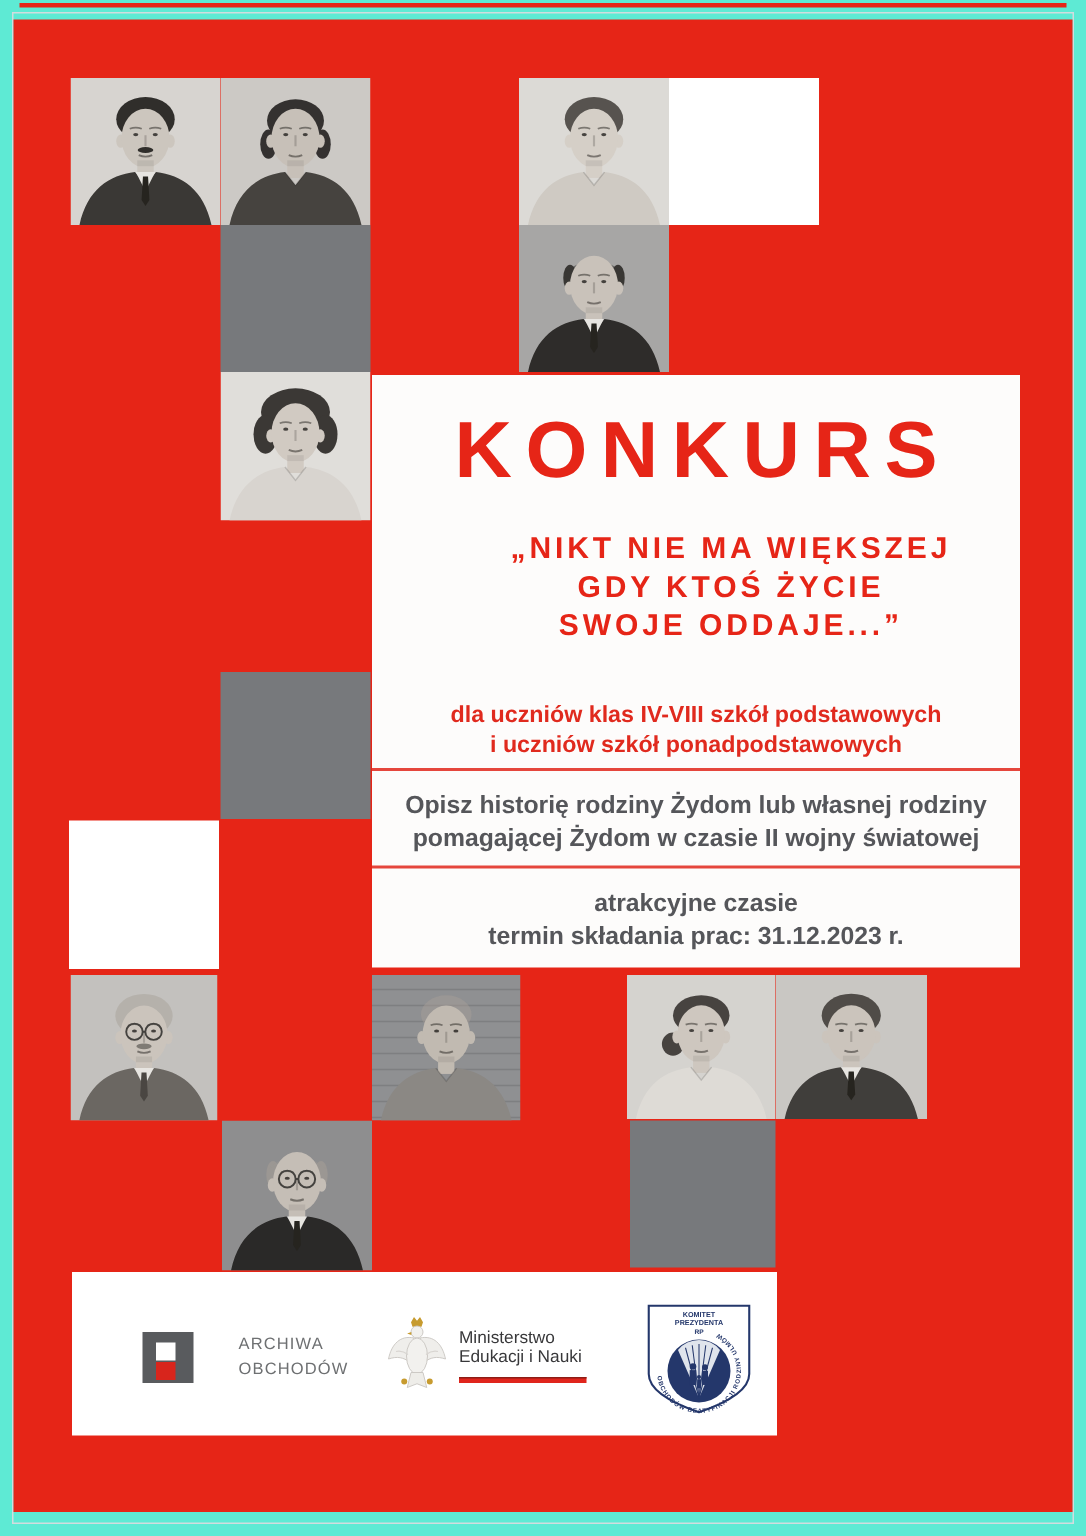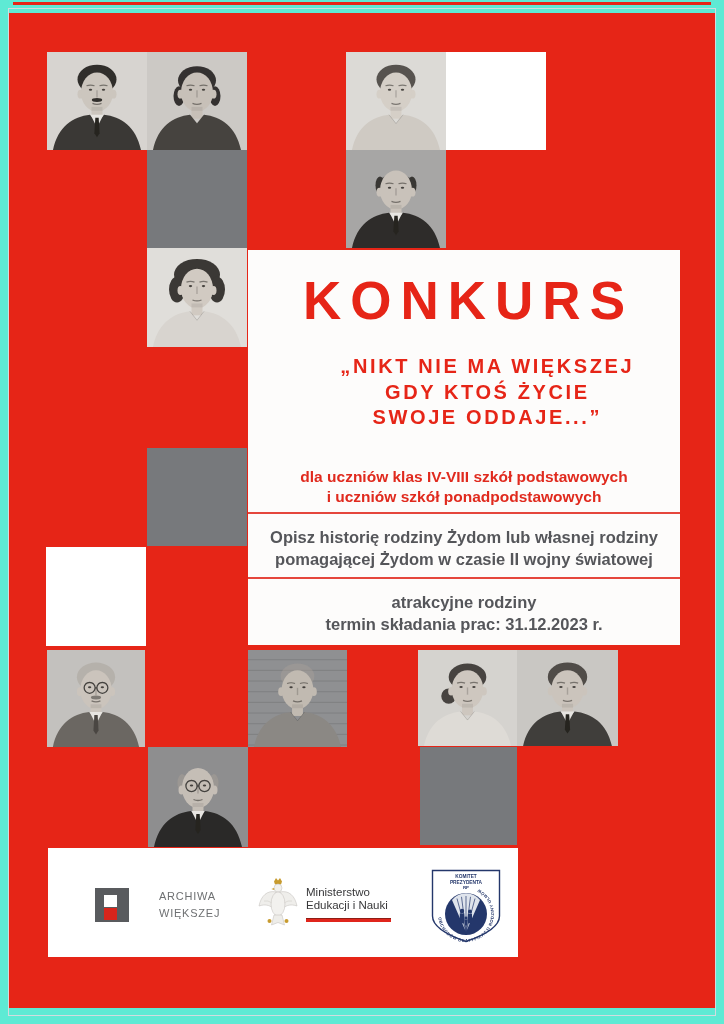--- a/index.html
+++ b/index.html
@@ -290,33 +290,33 @@
       <div>dla uczniów klas IV-VIII szkół podstawowych</div>
       <div>i uczniów szkół ponadpodstawowych</div>
     </div>
     <div class="divider div1"></div>
     <div class="blk task">
       <div>Opisz historię rodziny Żydom lub własnej rodziny</div>
       <div>pomagającej Żydom w czasie II wojny światowej</div>
     </div>
     <div class="divider div2"></div>
     <div class="blk info">
-      <div>atrakcyjne rodziny</div>
+      <div>atrakcyjne czasie</div>
       <div>termin składania prac: 31.12.2023 r.</div>
     </div>
   </div>
 
   <div class="footer-band">
     <div class="arch-logo">
       <div class="w"></div>
       <div class="r"></div>
     </div>
     <div class="arch-text">
       <div>ARCHIWA</div>
-      <div>WIĘKSZEJ</div>
+      <div>OBCHODÓW</div>
     </div>
 
     <svg class="eagle" viewBox="0 0 42 52">
       <polygon points="17,4.5 19,1 21,3.5 23,1 25,4.5 24,7.5 18,7.5" fill="#c79b2f"></polygon>
       <circle cx="21" cy="11" r="4" fill="#f2f1ee" stroke="#c8c5c1" stroke-width="0.6"></circle>
       <polygon points="17.2,11 14.4,12 17.2,13" fill="#c79b2f"></polygon>
       <path d="M19,15 C10,13 4,19 2,29 C8,27 12,28 16,31 Z" fill="#efeeeb" stroke="#c8c5c1" stroke-width="0.6"></path>
       <path d="M23,15 C32,13 38,19 40,29 C34,27 30,28 26,31 Z" fill="#efeeeb" stroke="#c8c5c1" stroke-width="0.6"></path>
       <ellipse cx="21" cy="27" rx="7" ry="12" fill="#f2f1ee" stroke="#c8c5c1" stroke-width="0.6"></ellipse>
       <path d="M7,24 q4,-1 8,2 M35,24 q-4,-1 -8,2" stroke="#d8d5d1" fill="none" stroke-width="0.8"></path>

